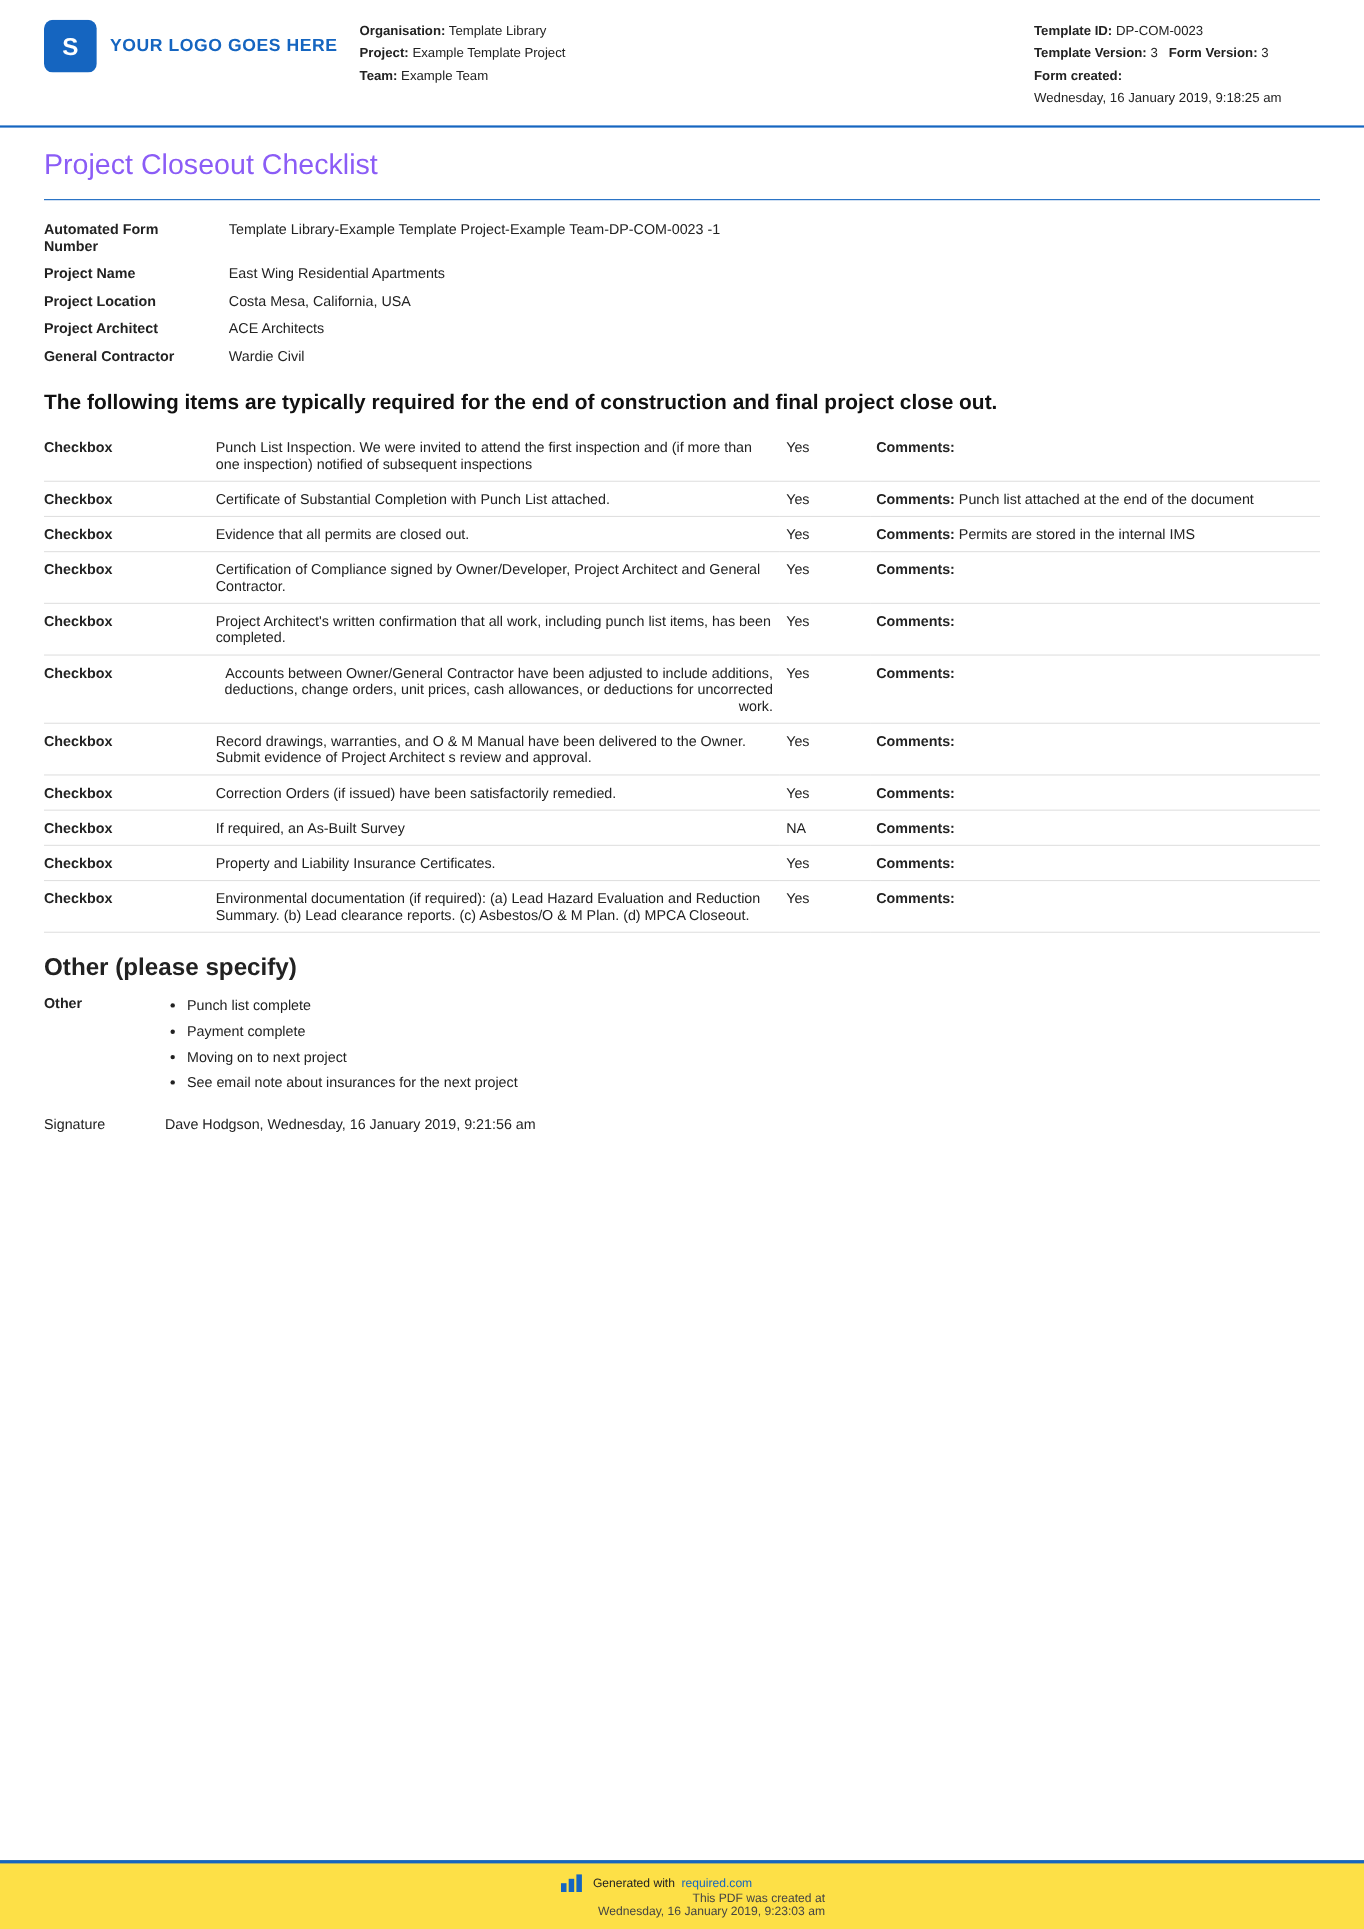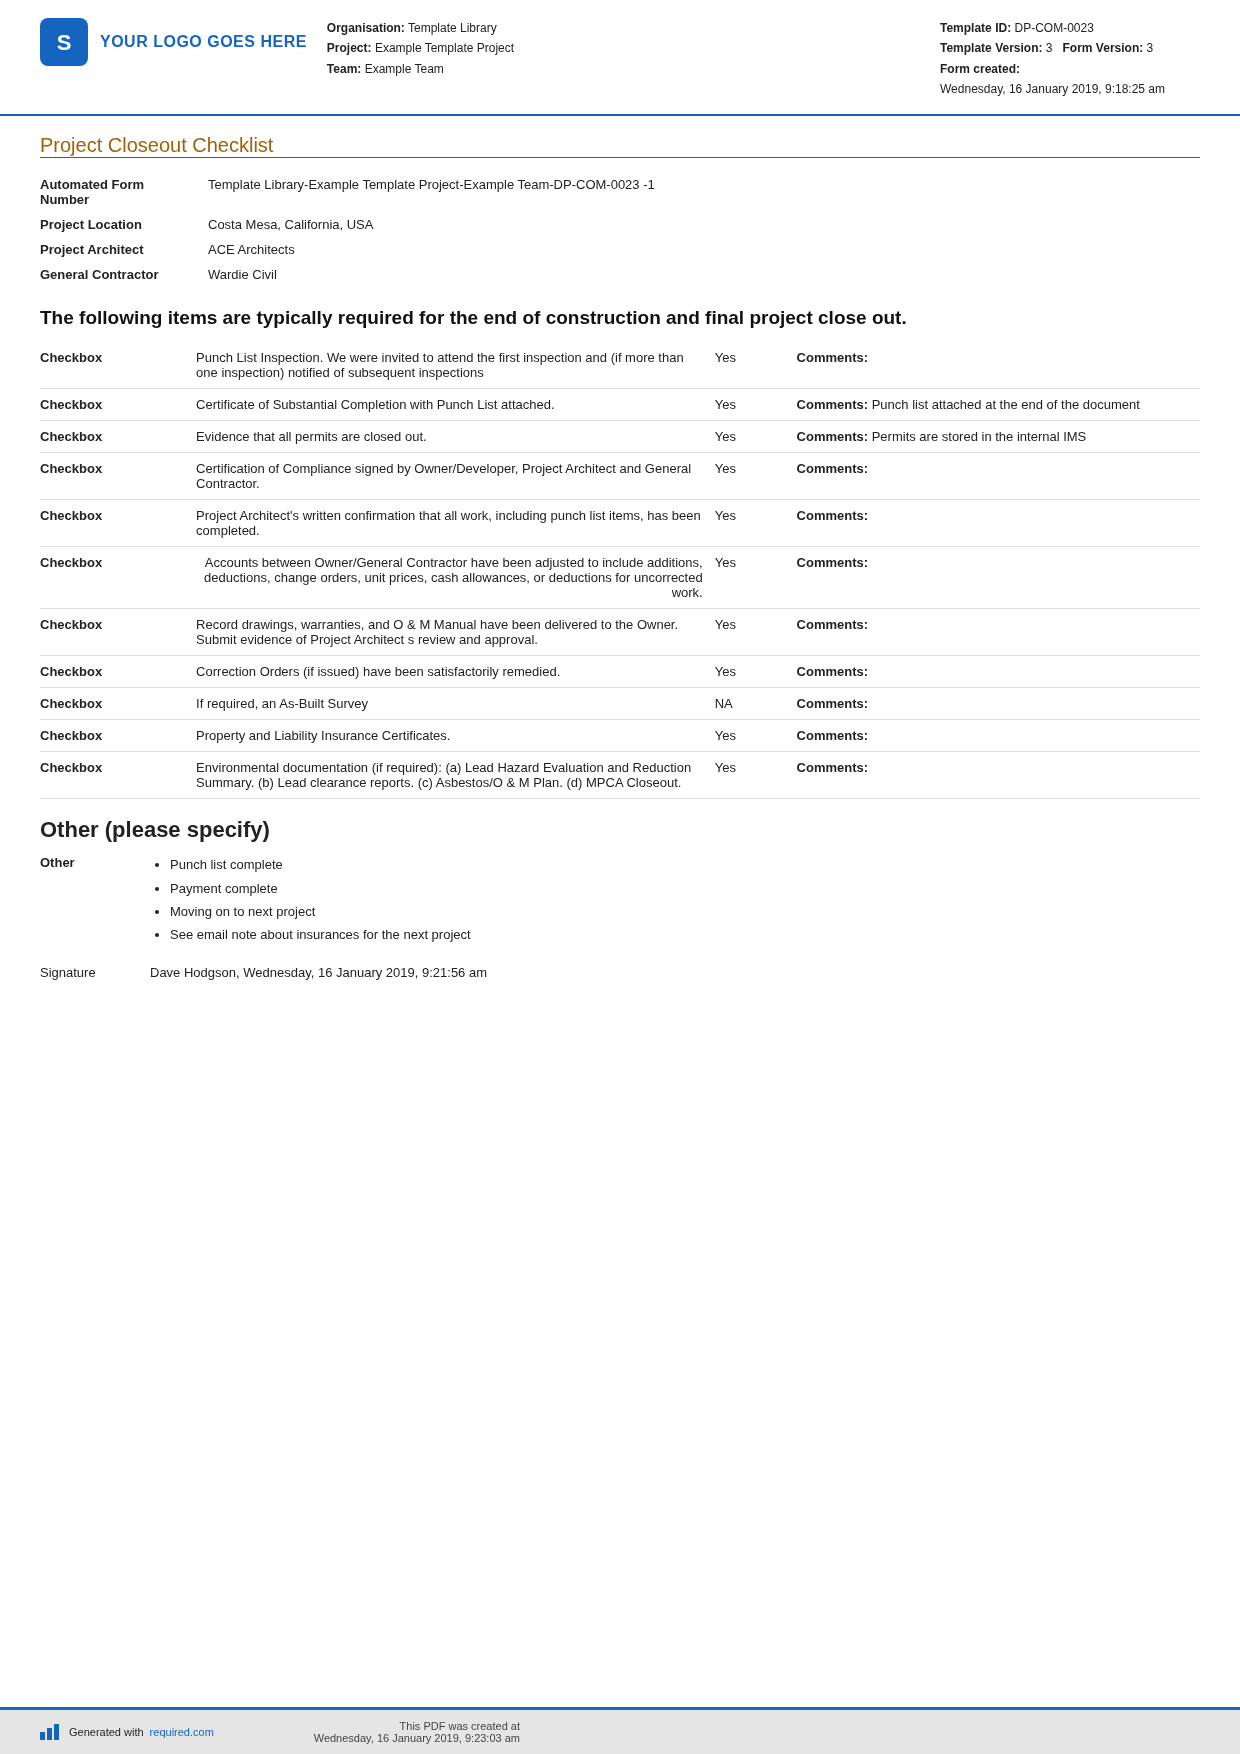--- a/index.html
+++ b/index.html
@@ -61,25 +61,25 @@
     }
     .header-meta span.label {
       font-weight: bold;
     }
     
     .content {
       padding: 18px 40px 0 40px;
       flex: 1;
     }
     .doc-title {
-      font-size: 20px;
+      font-size: 26px;
       font-weight: normal;
-      color: #a16207;
+      color: #8b5cf6;
       border-bottom: 1px solid #1565c0;
-      padding-bottom: 0;
+      padding-bottom: 16px;
       margin-bottom: 14px;
     }
     
     .info-table {
       width: 100%;
       border-collapse: collapse;
       margin-bottom: 16px;
     }
     .info-table tr td {
       padding: 5px 8px;
@@ -164,26 +164,27 @@
       font-weight: normal;
       width: 110px;
       flex-shrink: 0;
     }
     .signature-value {
       font-size: 13px;
     }
     
     .footer {
       border-top: 3px solid #1565c0;
-      background: #e5e5e5;
+      background: #fde047;
       padding: 10px 40px;
       display: flex;
       align-items: center;
       gap: 0;
       margin-top: auto;
+      flex-direction: column;
     }
     .footer-logo {
       display: flex;
       align-items: center;
       gap: 6px;
       min-width: 220px;
       font-size: 11px;
     }
     .footer-logo a {
       color: #1565c0;
@@ -265,20 +266,24 @@
 
   <div class="content">
 
     <div class="doc-title">Project Closeout Checklist</div>
 
     <table class="info-table">
       <tbody id="info-tbody">
       <tr>
     <td style="font-weight:bold;width:160px;padding-left:0;vertical-align:top;padding:5px 8px 5px 0;">Automated Form Number</td>
     <td style="padding:5px 8px;">Template Library-Example Template Project-Example Team-DP-COM-0023   -1</td>
+  </tr>
+          <tr>
+    <td style="font-weight:bold;width:160px;padding-left:0;vertical-align:top;padding:5px 8px 5px 0;">Project Name</td>
+    <td style="padding:5px 8px;">East Wing Residential Apartments</td>
   </tr>
           <tr>
     <td style="font-weight:bold;width:160px;padding-left:0;vertical-align:top;padding:5px 8px 5px 0;">Project Location</td>
     <td style="padding:5px 8px;">Costa Mesa, California, USA</td>
   </tr>
           <tr>
     <td style="font-weight:bold;width:160px;padding-left:0;vertical-align:top;padding:5px 8px 5px 0;">Project Architect</td>
     <td style="padding:5px 8px;">ACE Architects</td>
   </tr>
           <tr>

